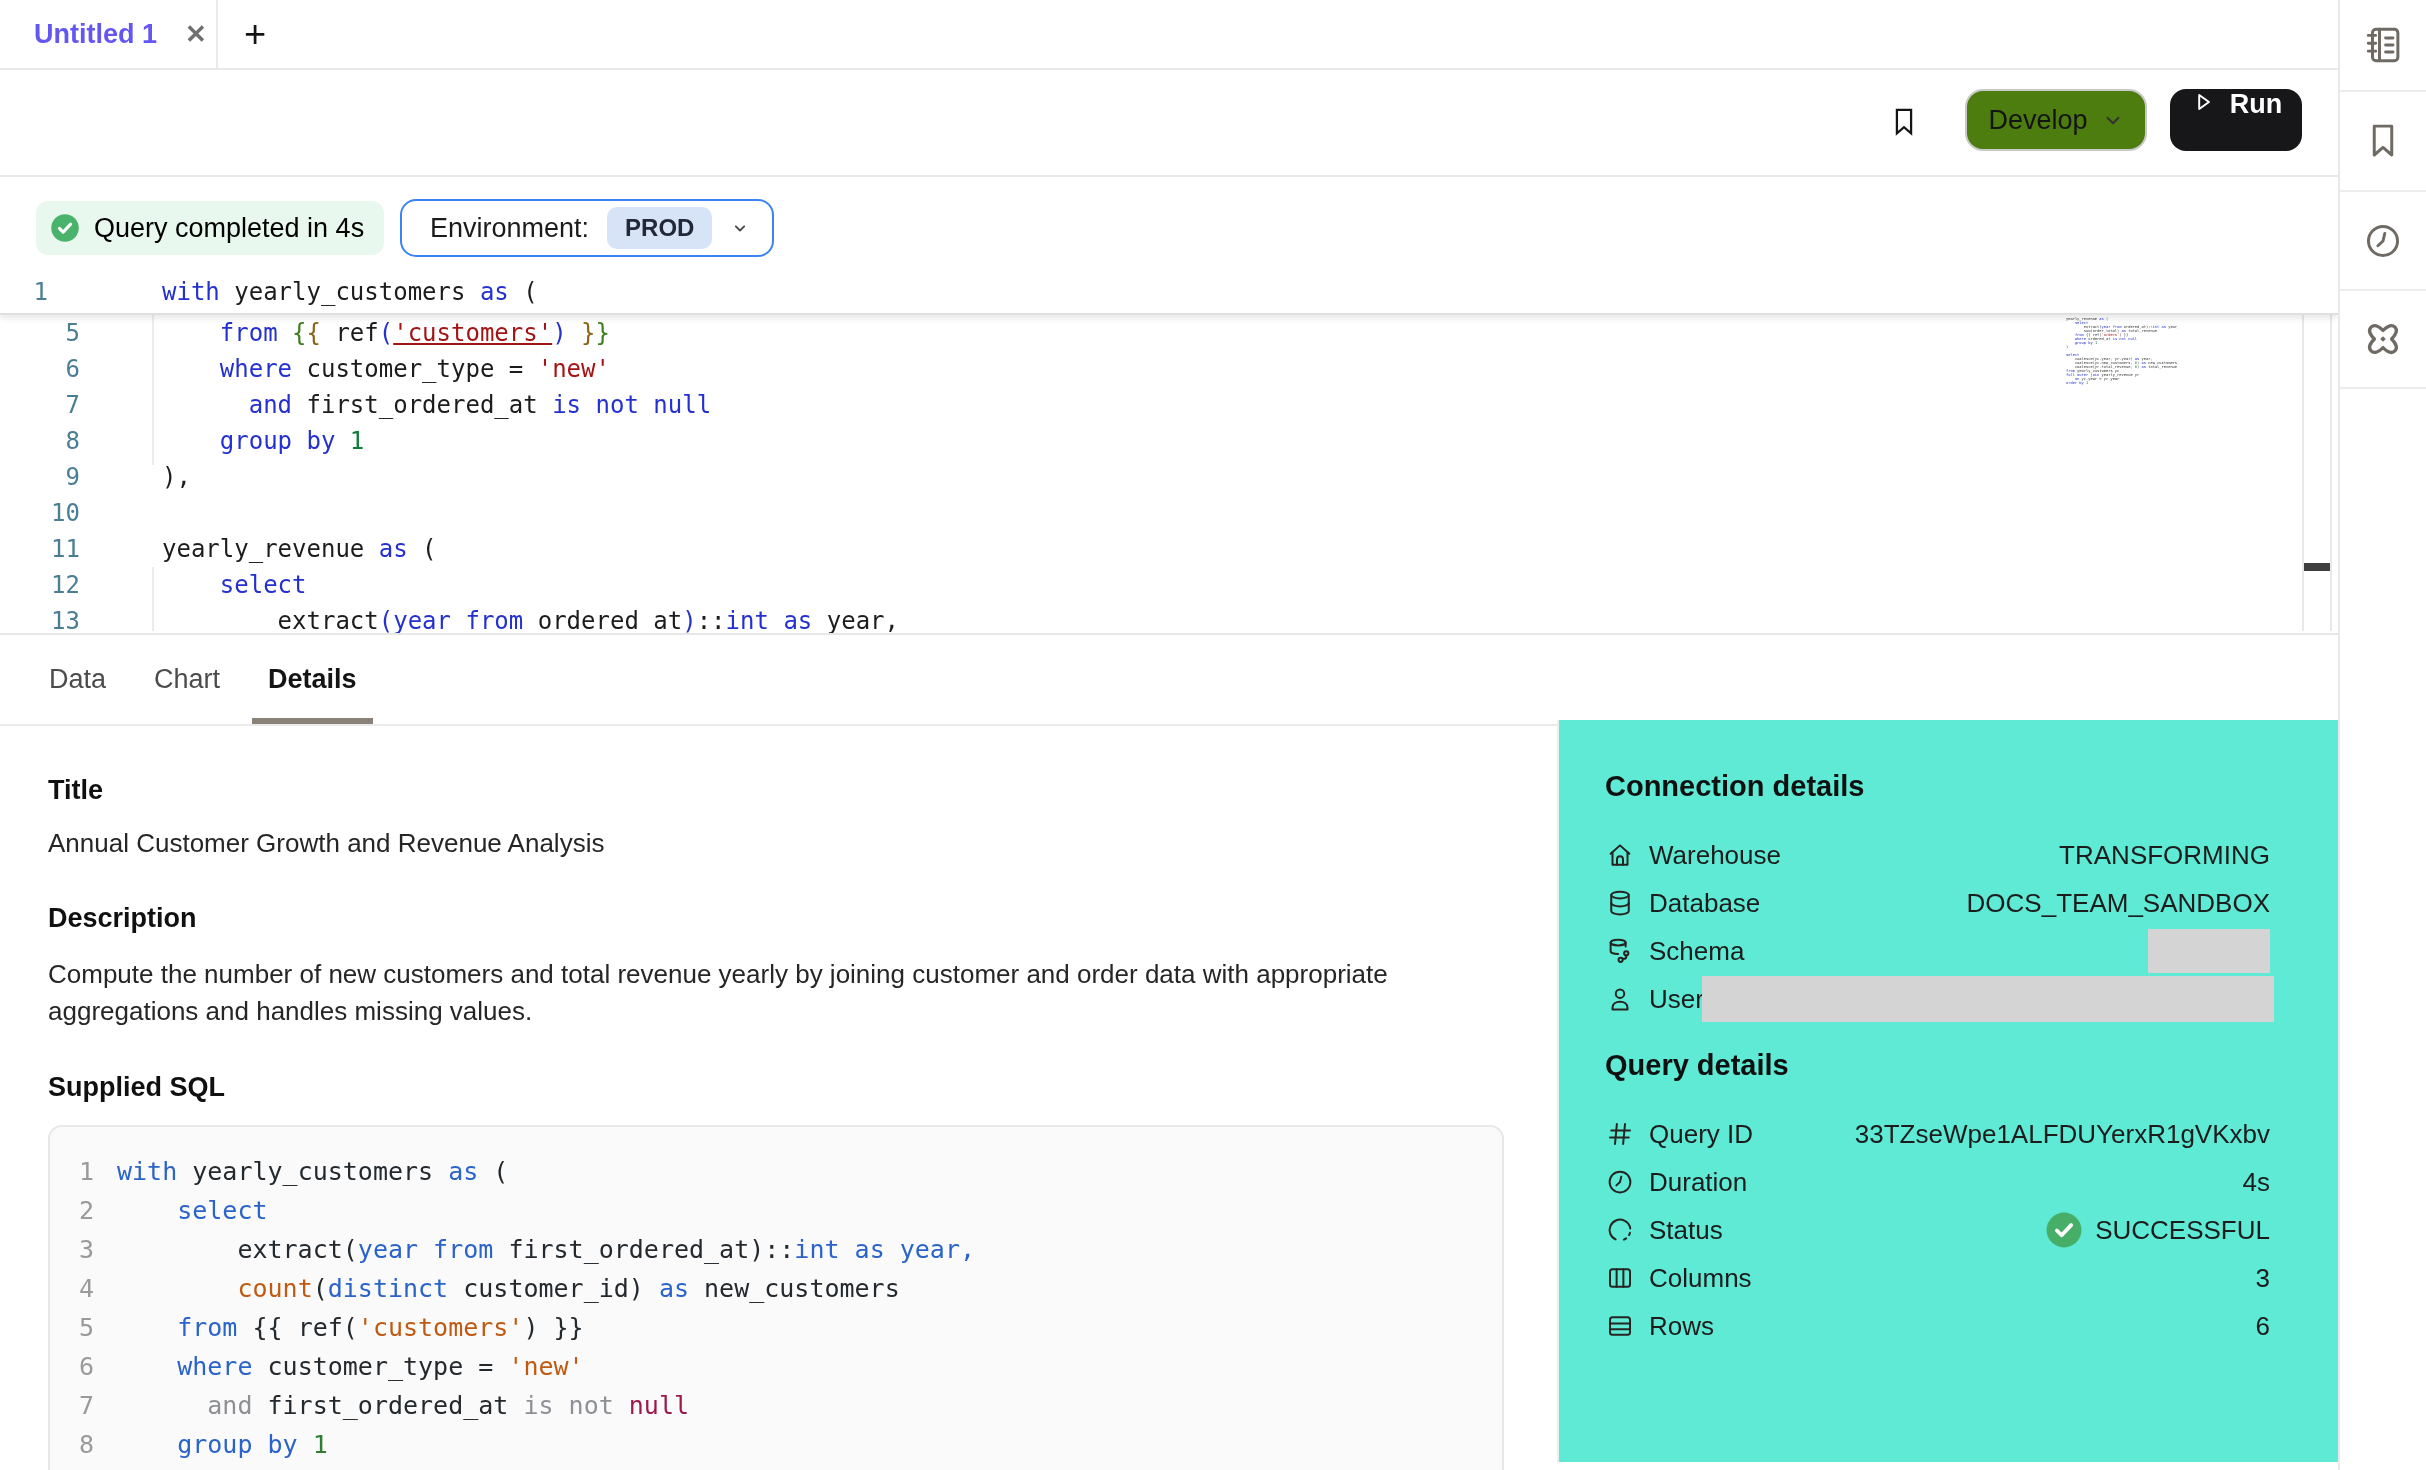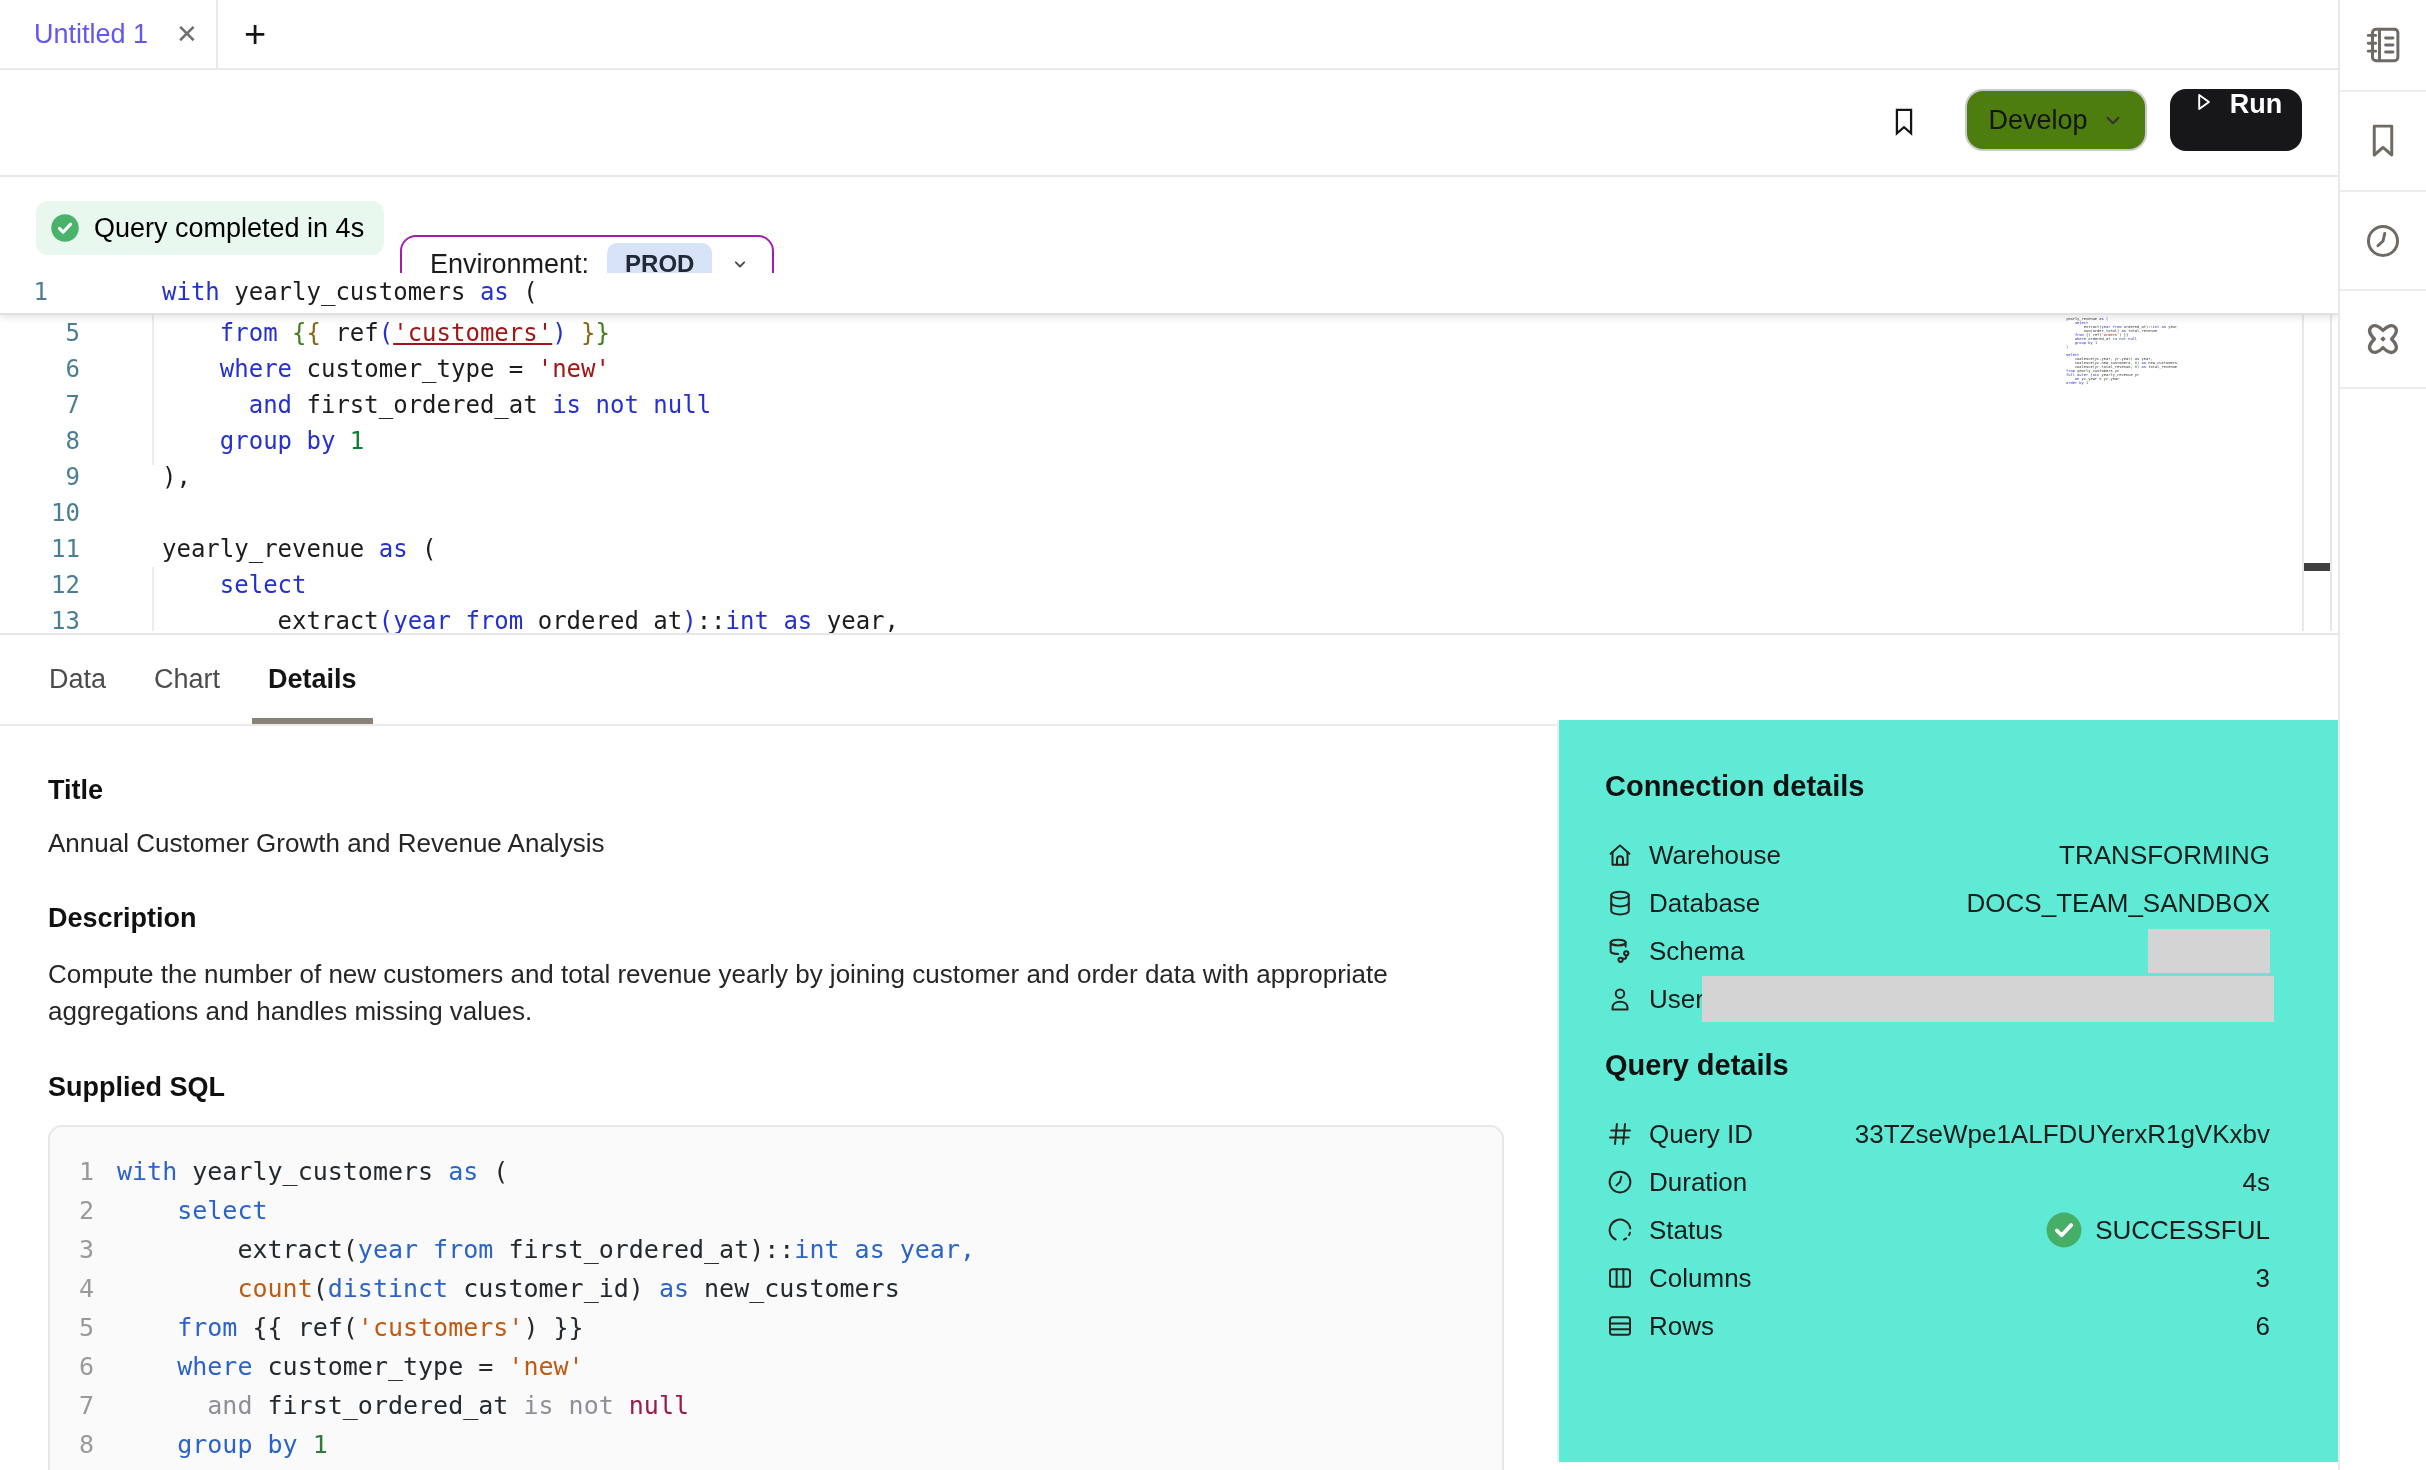--- a/index.html
+++ b/index.html
@@ -3,41 +3,41 @@
 <meta charset="utf-8">
 <style>
   html,body{margin:0;padding:0;background:#fff;}
   .app{position:relative;width:2426px;height:1470px;overflow:hidden;background:#fff;
        font-family:"Liberation Sans",sans-serif;color:#1c1c1c;}
   .main{position:absolute;left:0;top:0;width:2338px;height:1470px;}
 
   
   .tabbar{position:absolute;left:0;top:0;width:100%;height:68px;border-bottom:2px solid #e9e9e9;background:#fff;}
   .doc-tab{position:absolute;left:0;top:0;width:218px;height:68px;border-right:2px solid #e9e9e9;
-           display:flex;align-items:center;padding-left:34px;box-sizing:border-box;cursor:pointer;}
+           display:flex;align-items:center;padding-left:34px;box-sizing:border-box;cursor:pointer;font-weight:bold;}
   .doc-tab-label{color:#6456f1;font-size:27px;}
   .doc-tab-close{margin-left:28px;color:#6f6f6f;font-size:26px;line-height:1;}
   .tab-add{position:absolute;left:232px;top:0;height:68px;width:46px;display:flex;align-items:center;justify-content:center;
            font-size:38px;font-weight:300;color:#141414;cursor:pointer;}
 
   
   .toolbar{position:absolute;left:0;top:70px;width:100%;height:105px;border-bottom:2px solid #e9e9e9;background:#fff;}
   .tb-bookmark{position:absolute;left:1884px;top:22px;width:40px;height:60px;display:flex;align-items:center;justify-content:center;color:#141414;cursor:pointer;}
   .btn-develop{position:absolute;left:1965px;top:19px;width:182px;height:62px;border:2px solid #c9c9c9;border-radius:18px;
                background:#4d7c0f;display:flex;align-items:center;justify-content:center;gap:14px;font-size:27px;color:#141414;box-sizing:border-box;cursor:pointer;}
   .btn-run{position:absolute;left:2170px;top:19px;width:132px;height:62px;border-radius:16px;background:#17171a;color:#fff;
            display:flex;align-items:flex-start;justify-content:center;gap:14px;font-size:27px;font-weight:600;cursor:pointer;}
 
   
   .statusrow{position:absolute;left:0;top:177px;width:100%;height:96px;background:#fff;}
   .pill-status{position:absolute;left:36px;top:24px;height:54px;border-radius:12px;background:#e9f8ee;
                display:flex;align-items:center;gap:14px;padding:0 20px 0 14px;}
   .pill-status-text{color:#000000;font-size:27px;font-weight:500;}
-  .pill-env{position:absolute;left:400px;top:22px;height:58px;border-radius:16px;border:2px solid #a21caf;background:#fff;
-            display:flex;align-items:center;gap:18px;padding:0 22px 0 28px;box-sizing:border-box;cursor:pointer;margin-top:36px;}
+  .pill-env{position:absolute;left:400px;top:22px;height:58px;border-radius:16px;border:2px solid #3b82f6;background:#fff;
+            display:flex;align-items:center;gap:18px;padding:0 22px 0 28px;box-sizing:border-box;cursor:pointer;}
   .pill-env-label{font-size:27px;color:#1b1b1b;}
   .chip-prod{background:#d7e4f8;color:#222838;font-size:24px;font-weight:600;border-radius:10px;padding:7px 18px;}
   .env-chev{color:#4a4a4a;display:flex;}
 
   
   .editor{position:absolute;left:0;top:273px;width:100%;height:360px;border-bottom:2px solid #e7e7e7;background:#fff;overflow:hidden;}
   .ed-row{position:absolute;left:0;height:36px;right:0;}
   .ed-num{position:absolute;left:0;top:0;width:80px;text-align:right;color:#4a7f93;
           font-family:"DejaVu Sans Mono",monospace;font-size:24px;line-height:36px;}
   .ed-code{position:absolute;left:162px;top:0;margin:0;font-family:"DejaVu Sans Mono",monospace;

